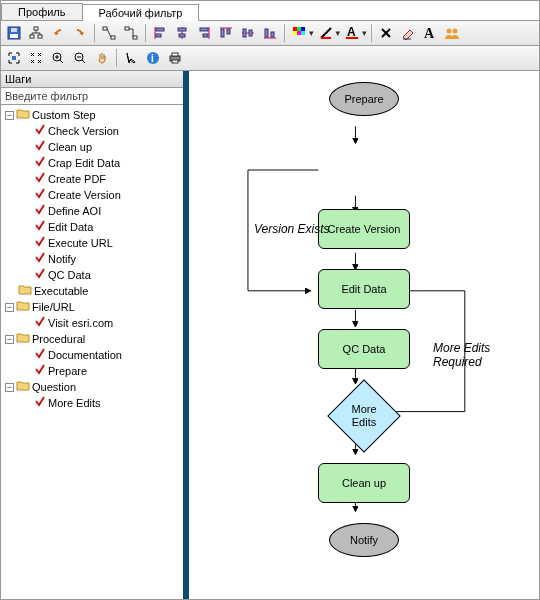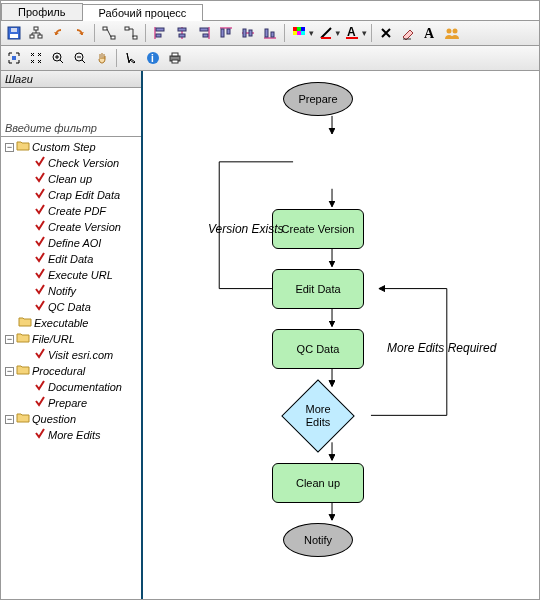--- a/index.html
+++ b/index.html
@@ -51,41 +51,39 @@
   align-items: center;
   justify-content: center;
   cursor: pointer;
   border: 1px solid transparent;
 }
 .tb-sep { width:1px; height:18px; background:#aaa; margin:0 2px; }
 .tb-dd { font-size: 9px; color:#333; margin-left:-2px; }
 
 .main { display:flex; height: 529px; }
 .panel-left {
-  width: 142px;
-  border-right: 2px solid #0c4a6e;
+  width: 188px;
+  border-right: 6px solid #0c4a6e;
   display:flex;
   flex-direction: column;
   background:#fff;
-  font-style:italic;
 }
 .panel-header {
   background: linear-gradient(#f0f0f0,#dcdcdc);
   border-bottom:1px solid #999;
   padding:2px 4px;
   font-size:11px;
 }
 .filter-input {
   border-bottom:1px solid #999;
   padding:2px 4px;
   font-size:11px;
   color:#444;
   background:#fff;
   cursor:text;
-  margin-top:32px;
 }
 
 .tree { flex:1; overflow:auto; padding:2px 0 2px 2px; font-size:11px; }
 .tree ul { list-style:none; padding-left: 16px; }
 .tree > ul { padding-left: 2px; }
 .tree li { white-space:nowrap; line-height:16px; }
 .tree .row { display:flex; align-items:center; gap:2px; cursor:pointer; }
 .exp {
   width:9px; height:9px; border:1px solid #888; font-size:9px; line-height:7px;
   text-align:center; color:#333; background:#fff; flex:none;
@@ -134,21 +132,21 @@
 .edge-label { position:absolute; font-size:12px; color:#000;font-style:italic; }
 svg.edges { position:absolute; left:0; top:0; width:100%; height:100%; pointer-events:none; }
 .edges path { stroke:#000; stroke-width:1; fill:none; }
 .edges .arrow { fill:#000; }
 </style>
 </head>
 <body>
 
 <div class="tabs">
   <div class="tab">Профиль</div>
-  <div class="tab active">Рабочий процесс</div>
+  <div class="tab active">Рабочий фильтр</div>
 </div>
 
 <div class="toolbar">
   <div class="tb-btn">
       <svg width="14" height="14">
         <rect x="1" y="1" width="12" height="12" fill="#3a6cd8" stroke="#1a3c88"></rect>
         <rect x="3" y="8" width="8" height="4" fill="#fff"></rect>
         <rect x="4" y="2" width="6" height="4" fill="#d0d8f0"></rect>
       </svg>
     </div>

